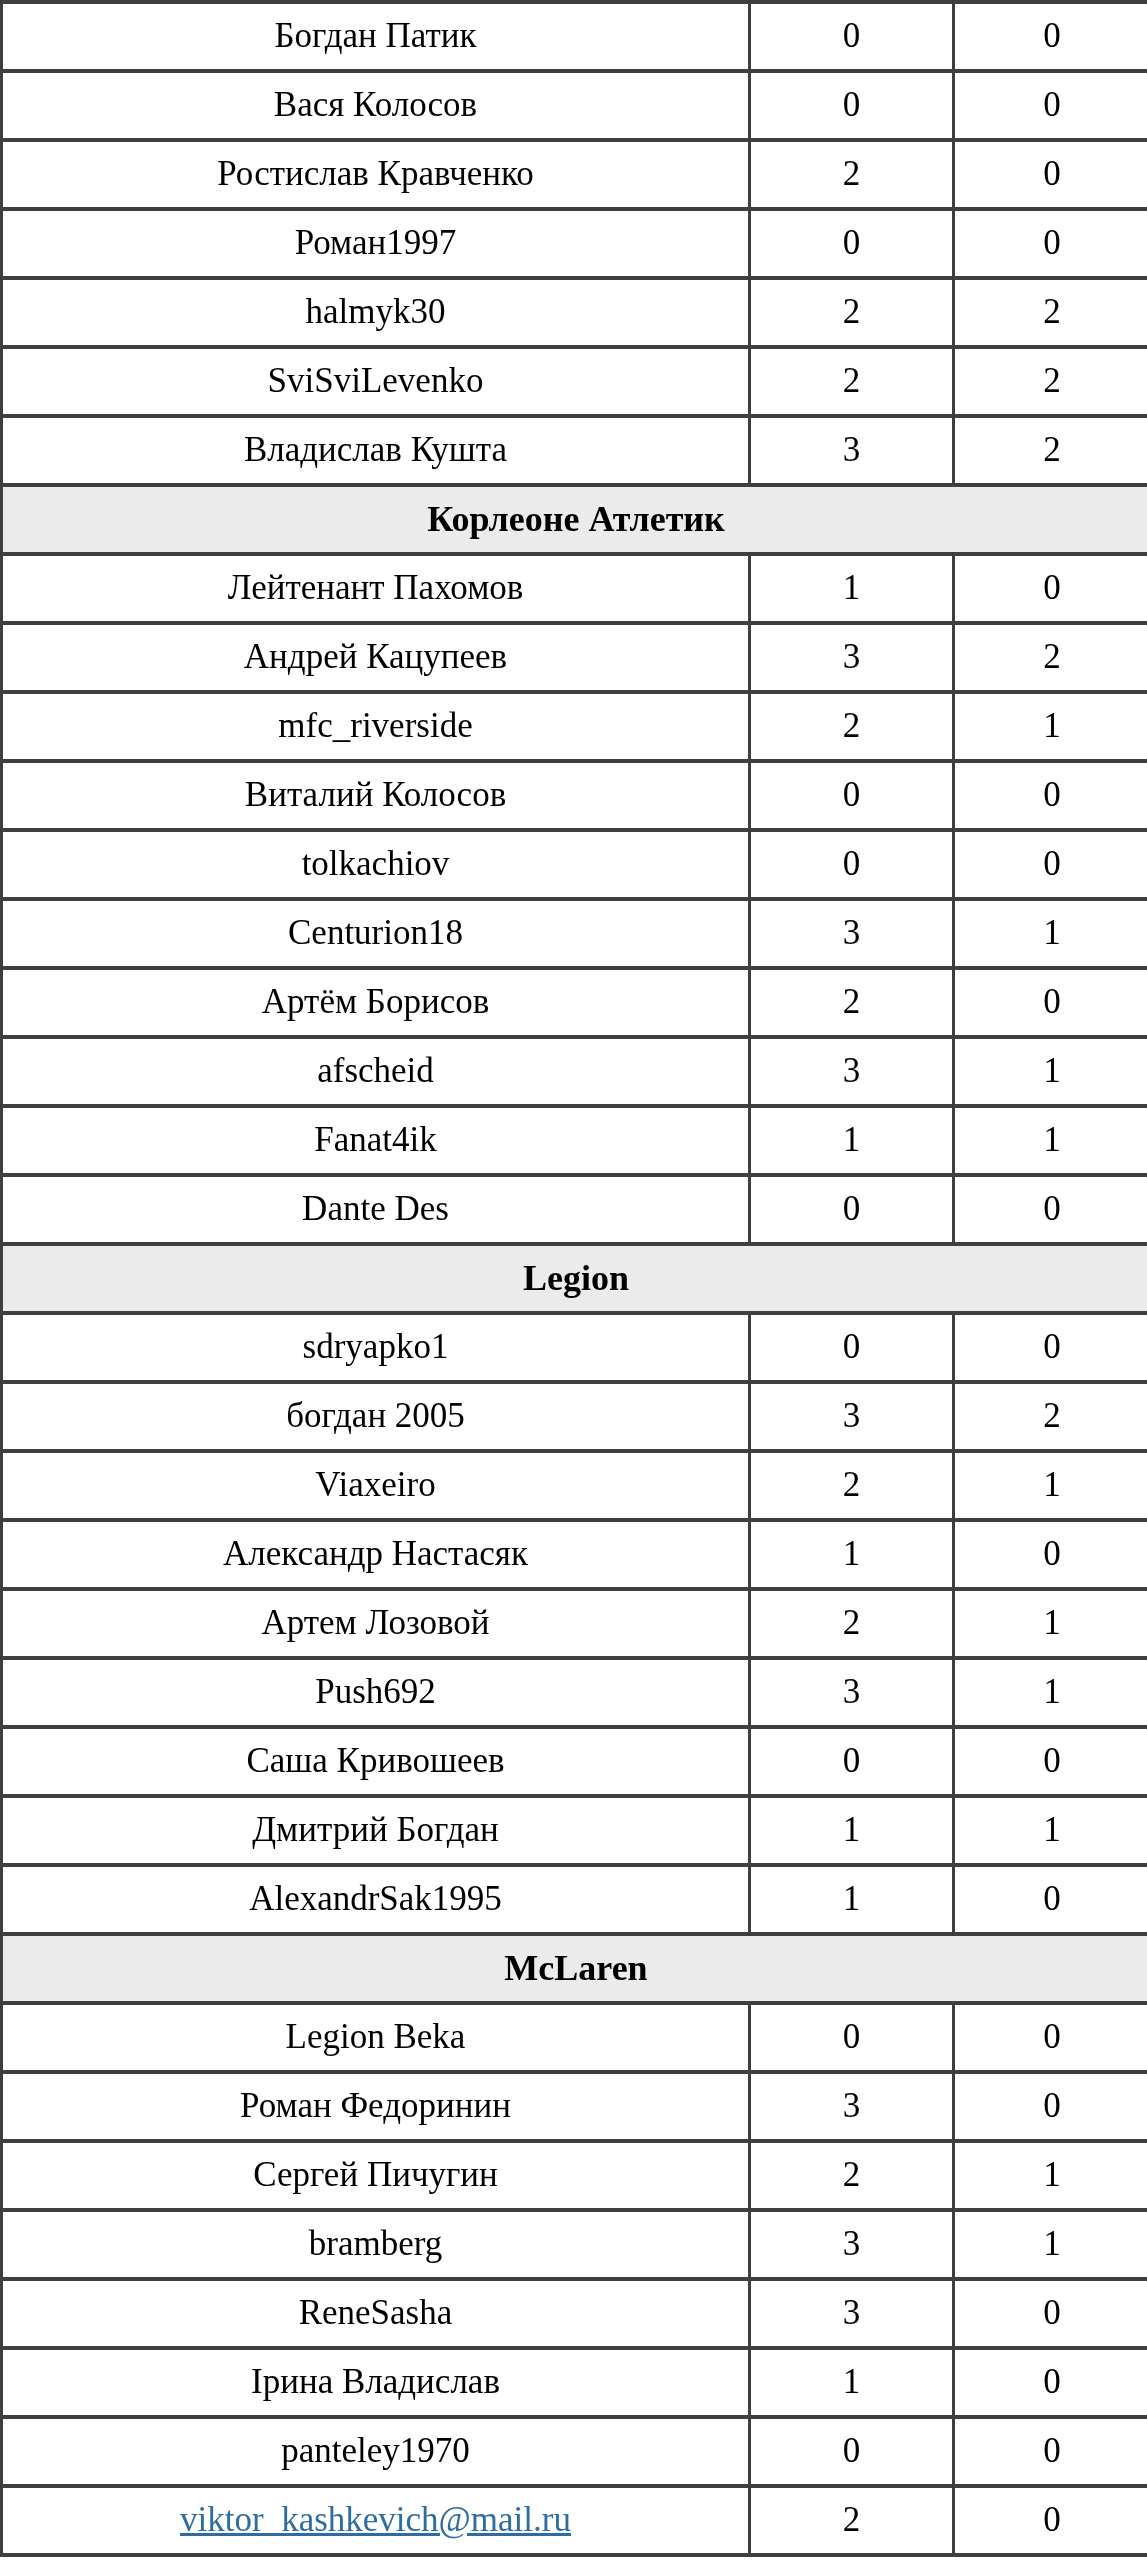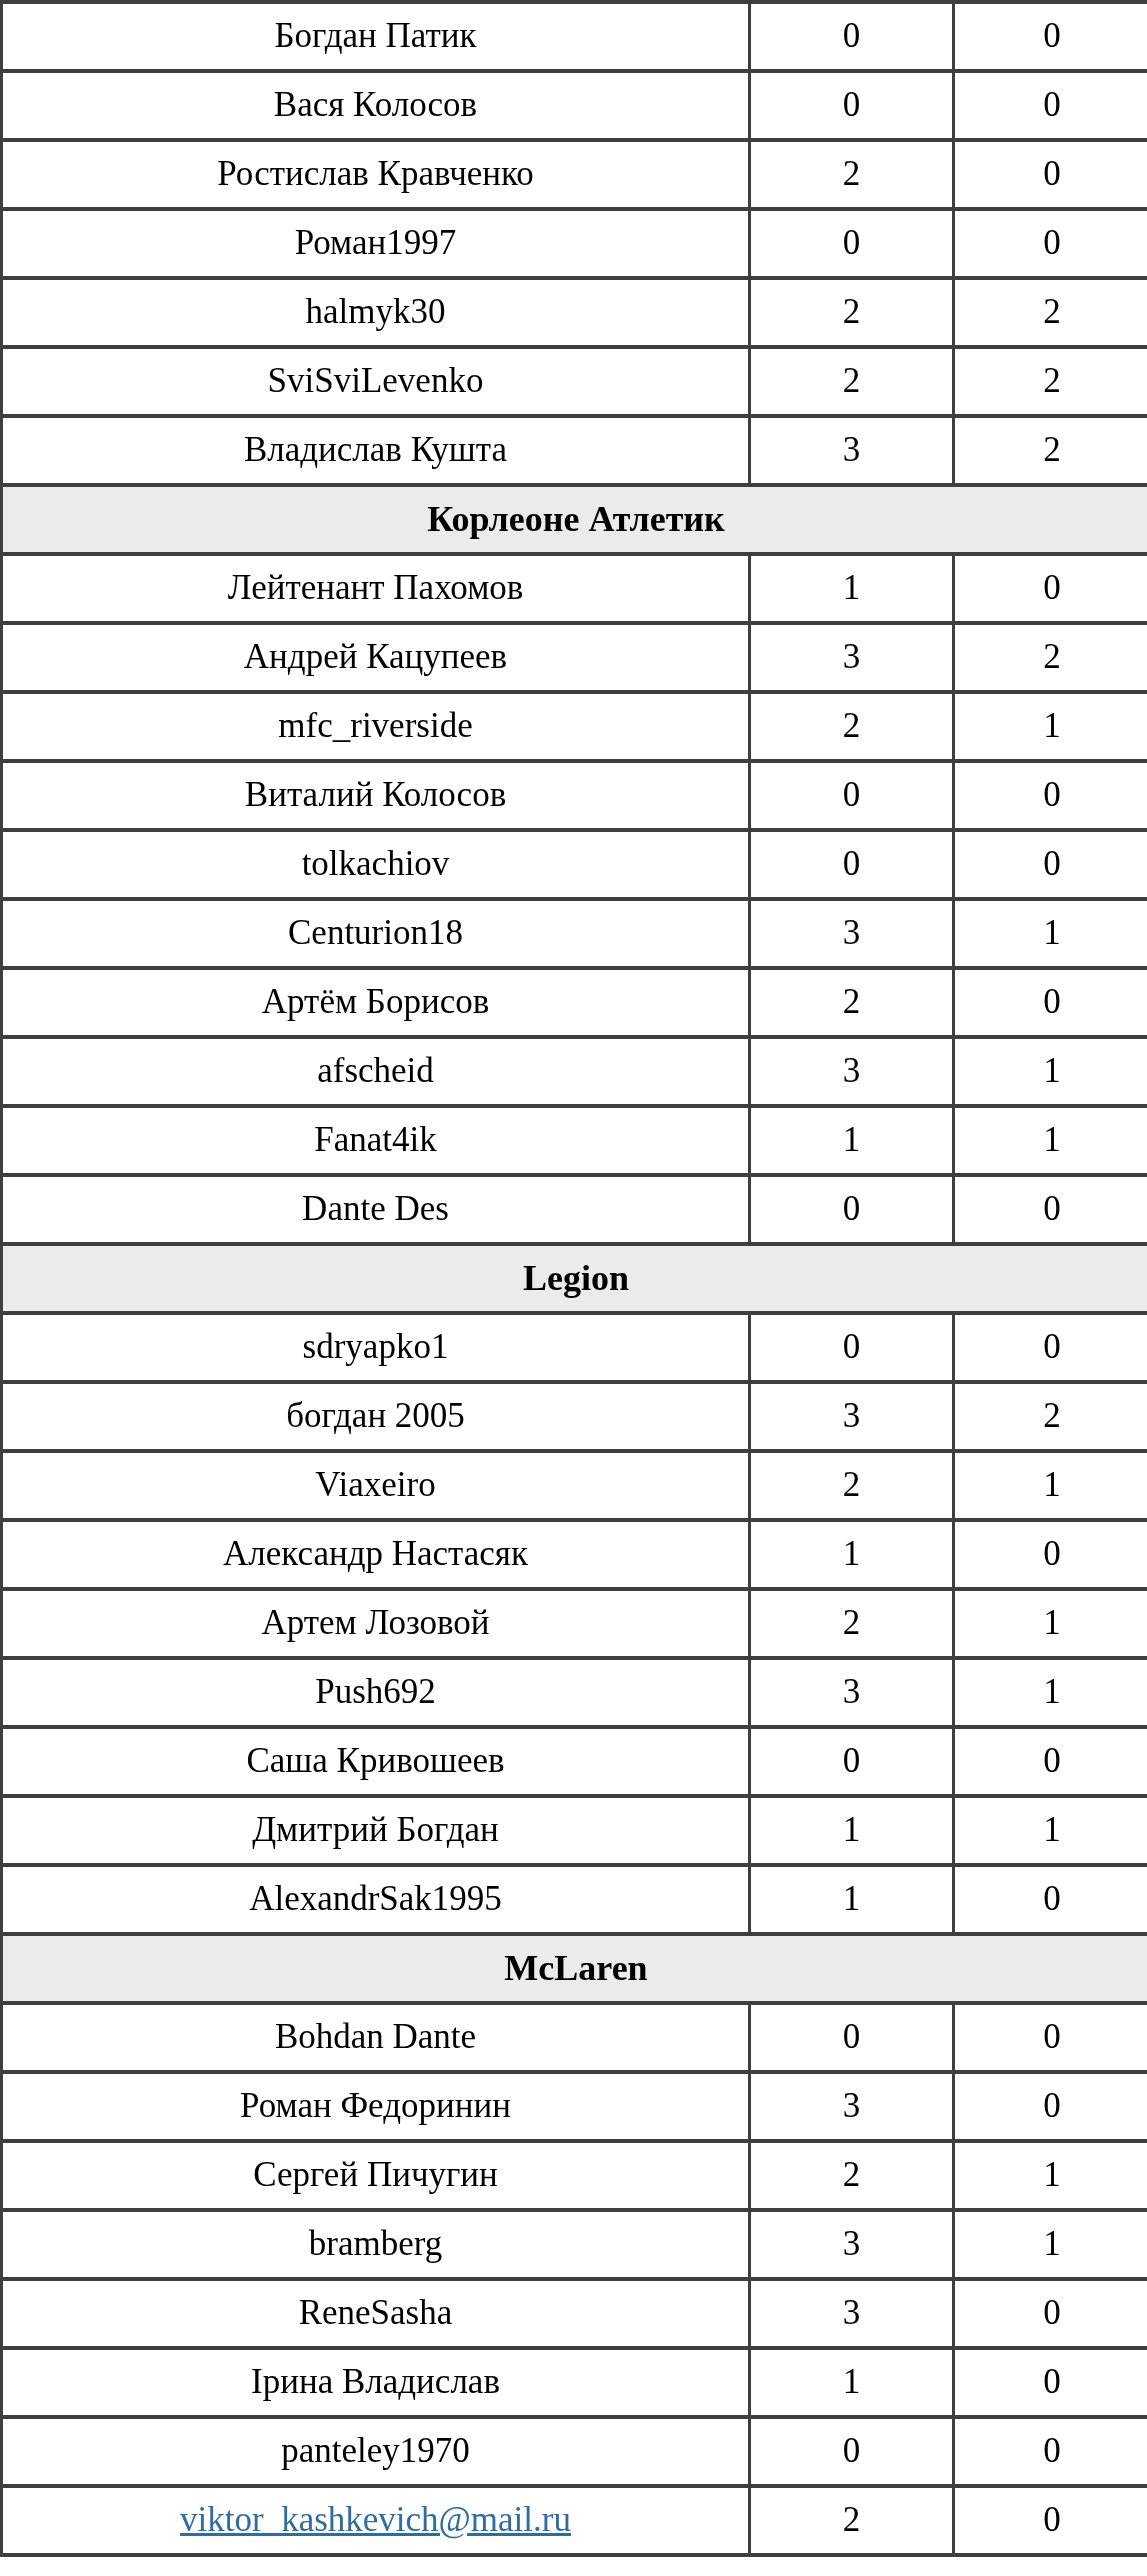--- a/index.html
+++ b/index.html
@@ -184,21 +184,21 @@
       </tr>
       <tr>
         <td>AlexandrSak1995</td>
         <td>1</td>
         <td>0</td>
       </tr>
       <tr class="team-row">
         <td colspan="3">McLaren</td>
       </tr>
       <tr>
-        <td>Bohdan Dante</td>
+        <td>Legion Beka</td>
         <td>0</td>
         <td>0</td>
       </tr>
       <tr>
         <td>Роман Федоринин</td>
         <td>3</td>
         <td>0</td>
       </tr>
       <tr>
         <td>Сергей Пичугин</td>

